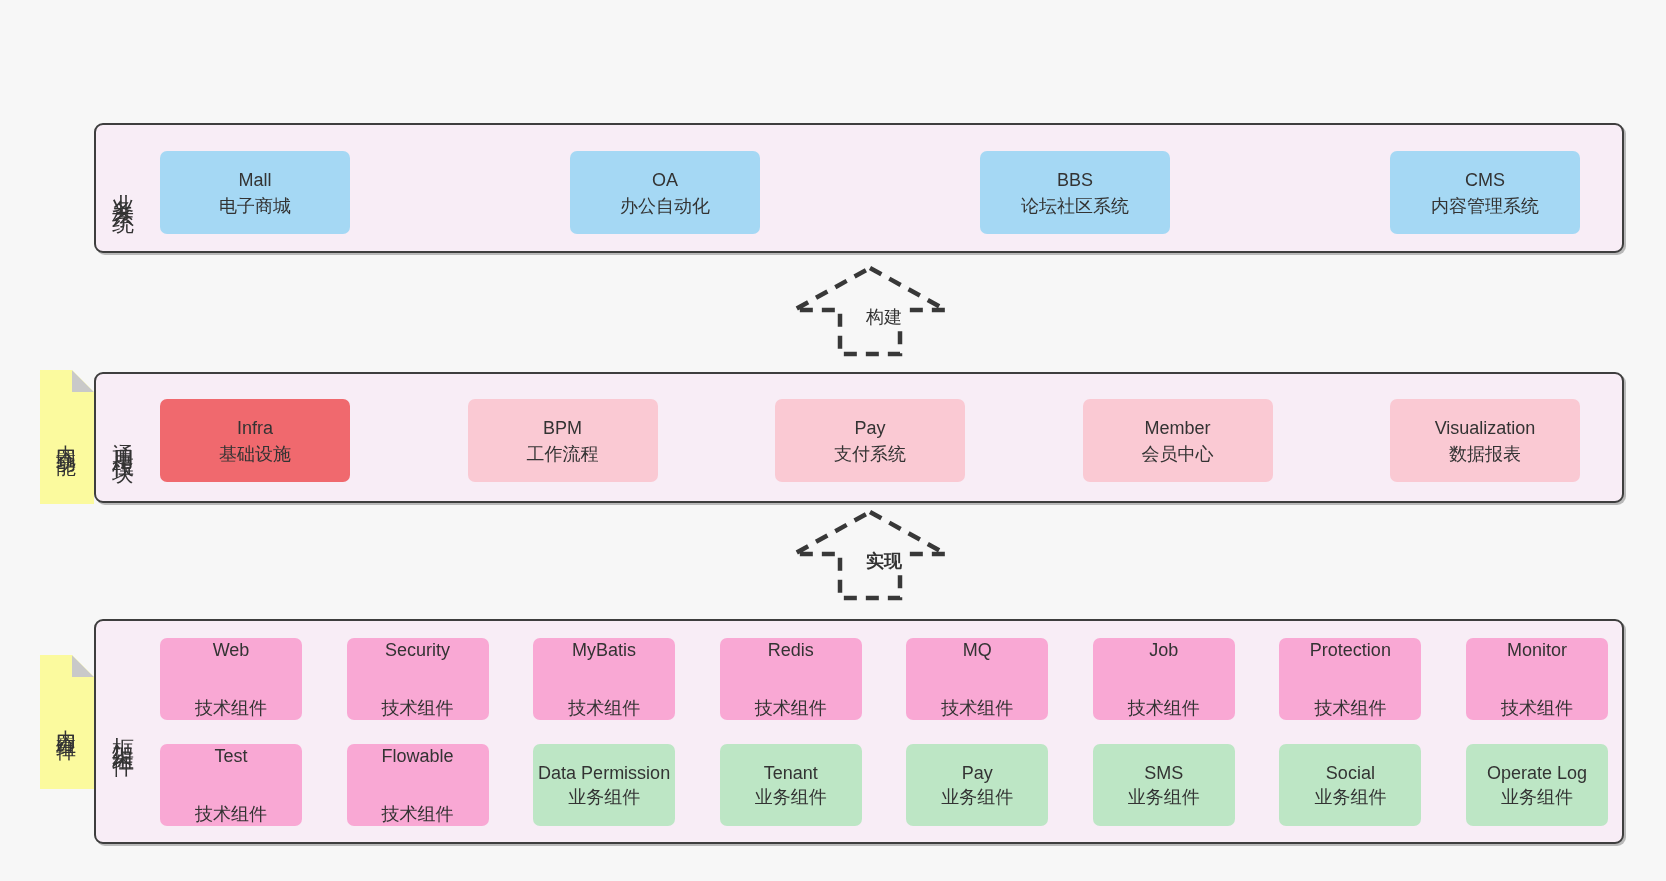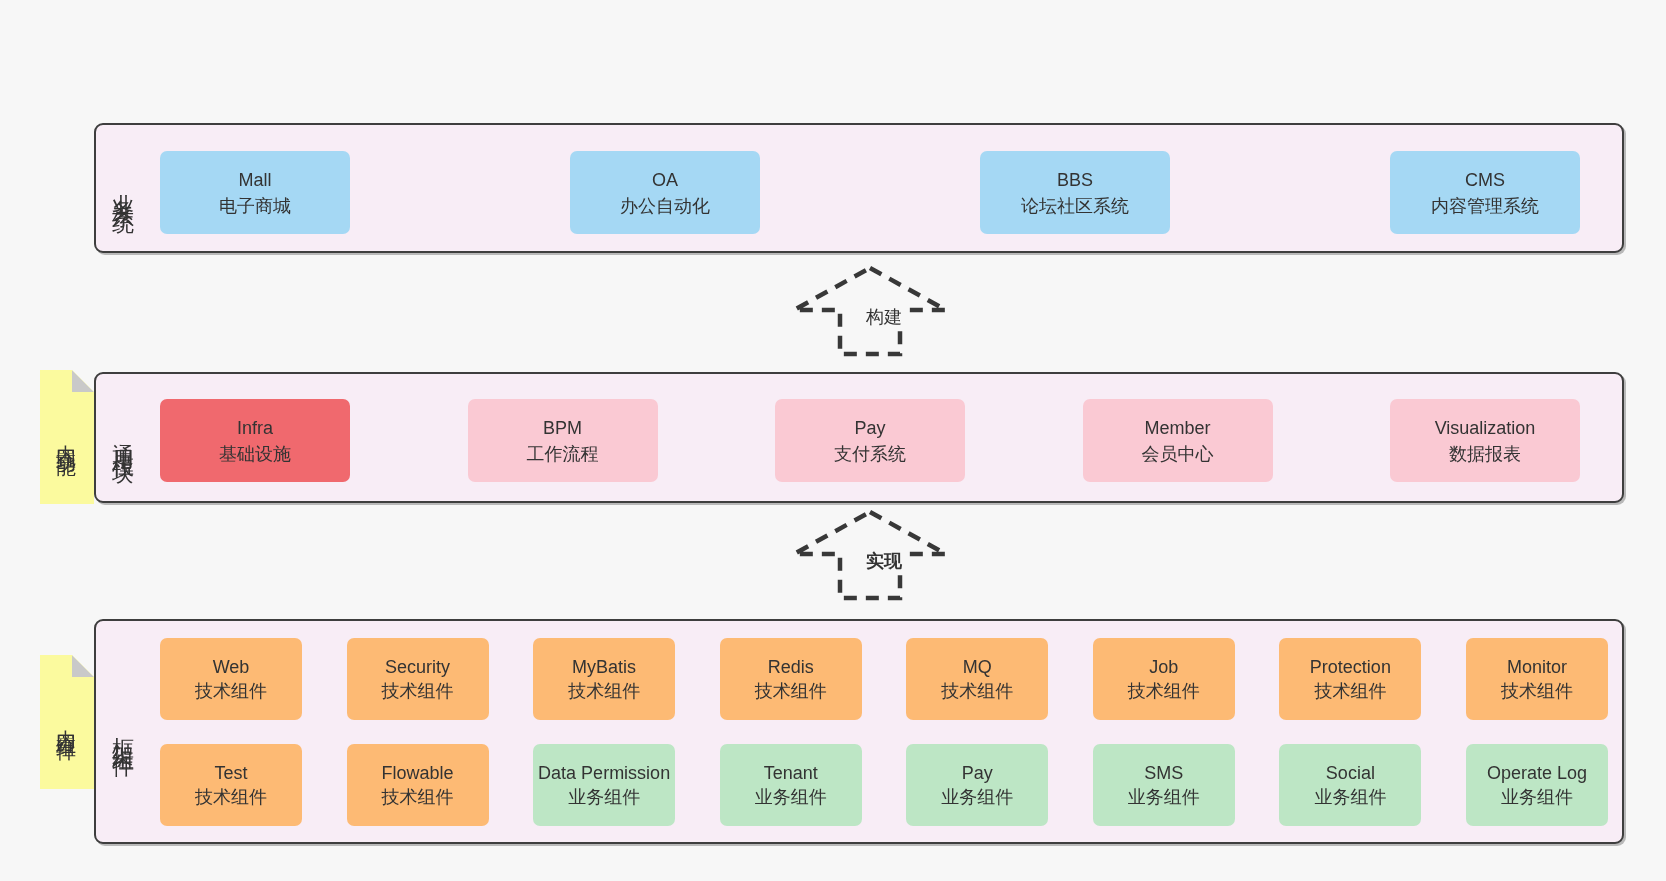--- a/index.html
+++ b/index.html
@@ -30,21 +30,21 @@
   #panel-framework .row2{top:123px;}
   .box{
     border-radius:7px;display:flex;flex-direction:column;justify-content:center;
     align-items:center;text-align:center;font-size:18px;line-height:26px;color:#333;
   }
   .cols6 .box{width:190px;height:83px;}
   .cols8 .box{width:142px;height:82px;line-height:24px;}
   .blue{background:#a5d8f4;}
   .red{background:#f0696e;}
   .pink{background:#fac9d3;margin-left:24px;}
-  .green{background:#fdba74;}
+  .green{background:#f9a8d4;justify-content:space-between;}
   .lightgreen{background:#bde6c5;}
   .sticky{
     position:absolute;left:40px;width:54px;background:#fbfa9e;
     clip-path:polygon(0 0, calc(100% - 22px) 0, 100% 22px, 100% 100%, 0 100%);
     display:flex;align-items:center;justify-content:center;
   }
   #sticky-common{top:370px;height:134px;}
   #sticky-framework{top:655px;height:134px;}
   .sticky-fold{
     position:absolute;top:0;right:0;width:22px;height:22px;background:#c9c9c9;

